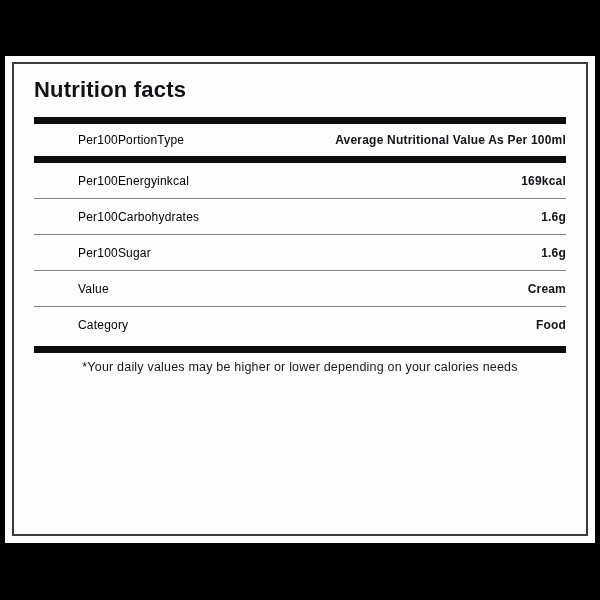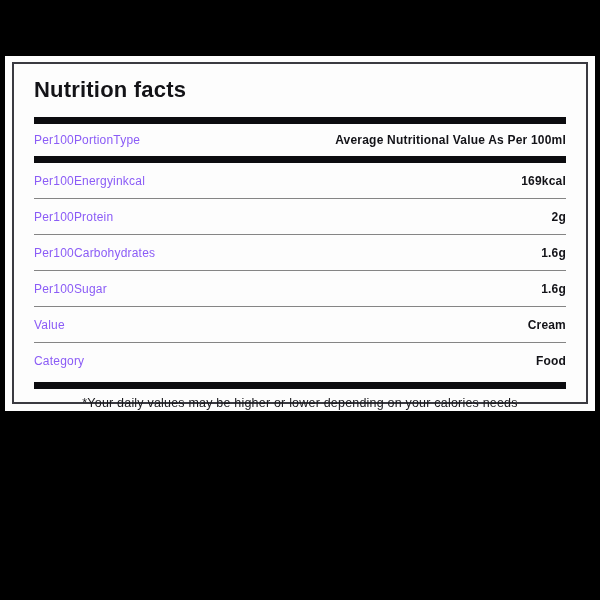--- a/index.html
+++ b/index.html
@@ -15,21 +15,21 @@
     position: relative;
     width: 600px;
     height: 600px;
     background: #000000;
   }
   .photo-area {
     position: absolute;
     left: 5px;
     top: 56px;
     width: 590px;
-    height: 355px;
+    height: 487px;
     background: #fdfdfd;
   }
   .label-card {
     position: absolute;
     left: 7px;
     right: 7px;
     top: 6px;
     bottom: 7px;
     box-sizing: border-box;
     border: 2px solid #3a3a41;
@@ -62,22 +62,23 @@
     justify-content: space-between;
     align-items: center;
     border-bottom: 1px solid #858585;
     gap: 10px;
   }
   .data-row:last-child { border-bottom: none; }
   .row-label {
     font-size: 12px;
     font-weight: 500;
     letter-spacing: 0.2px;
-    color: #8b5cf6;
+    color: #000000;
     white-space: nowrap;
+    margin-left: 44px;
   }
   .row-value {
     font-size: 12px;
     font-weight: 700;
     letter-spacing: 0.2px;
     color: #131318;
     white-space: nowrap;
     text-align: right;
   }
   .footnote {
@@ -107,24 +108,20 @@
       </div>
 
       <div class="bar-thick bar-2"></div>
 
       <div class="rows">
         <div class="data-row">
           <span class="row-label">Per100Energyinkcal</span>
           <span class="row-value">169kcal</span>
         </div>
         <div class="data-row">
-          <span class="row-label">Per100Protein</span>
-          <span class="row-value">2g</span>
-        </div>
-        <div class="data-row">
           <span class="row-label">Per100Carbohydrates</span>
           <span class="row-value">1.6g</span>
         </div>
         <div class="data-row">
           <span class="row-label">Per100Sugar</span>
           <span class="row-value">1.6g</span>
         </div>
         <div class="data-row">
           <span class="row-label">Value</span>
           <span class="row-value">Cream</span>

